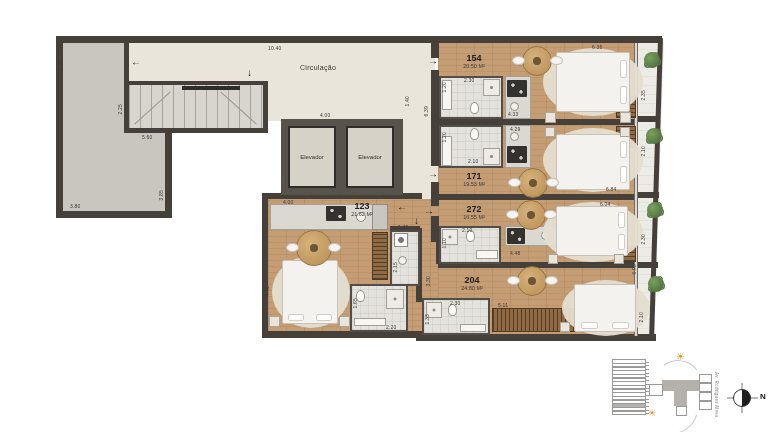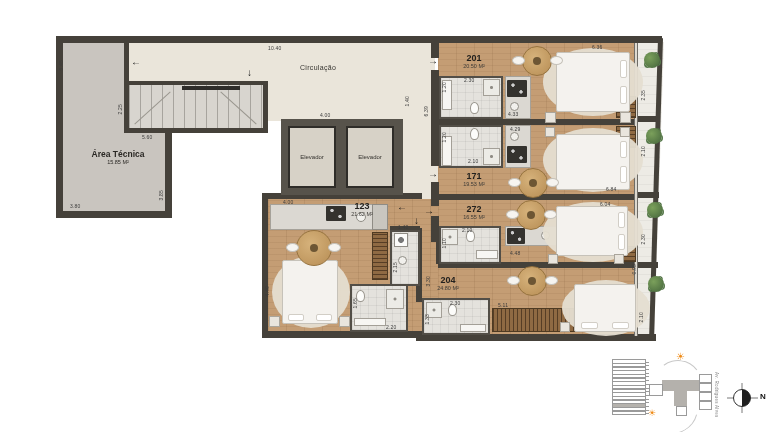--- a/index.html
+++ b/index.html
@@ -227,38 +227,34 @@
   <div class="chair" style="left:286px;top:243px"></div>
   <div class="chair" style="left:328px;top:243px"></div>
 
   <div class="plant" style="left:644px;top:52px"></div>
   <div class="plant" style="left:646px;top:128px"></div>
   <div class="plant" style="left:647px;top:202px"></div>
   <div class="plant" style="left:648px;top:276px"></div>
 
   <div class="halltxt" style="left:300px;top:64px">Circulação</div>
 
-  <div class="roomlabel" style="left:72px;top:150px;width:92px">
-    <div class="rl1">Área Técnica</div>
-    <div class="rl2">15.85 M²</div>
-  </div>
 
   <div class="ulabel" style="left:452px;top:54px;width:44px">
-    <div class="uid">201</div>
+    <div class="uid">154</div>
     <div class="uarea">20.50 M²</div>
   </div>
   <div class="ulabel" style="left:452px;top:172px;width:44px">
     <div class="uid">171</div>
     <div class="uarea">19.53 M²</div>
   </div>
   <div class="ulabel" style="left:452px;top:205px;width:44px">
     <div class="uid">272</div>
     <div class="uarea">16.55 M²</div>
   </div>
-  <div class="ulabel" style="left:426px;top:276px;width:44px">
+  <div class="ulabel" style="left:450px;top:276px;width:44px">
     <div class="uid">204</div>
     <div class="uarea">24.80 M²</div>
   </div>
   <div class="ulabel" style="left:342px;top:202px;width:40px">
     <div class="uid">123</div>
     <div class="uarea">21.62 M²</div>
   </div>
 
   <span class="arrow" style="left:131px;top:57px">←</span>
   <span class="arrow" style="left:247px;top:68px">↓</span>

